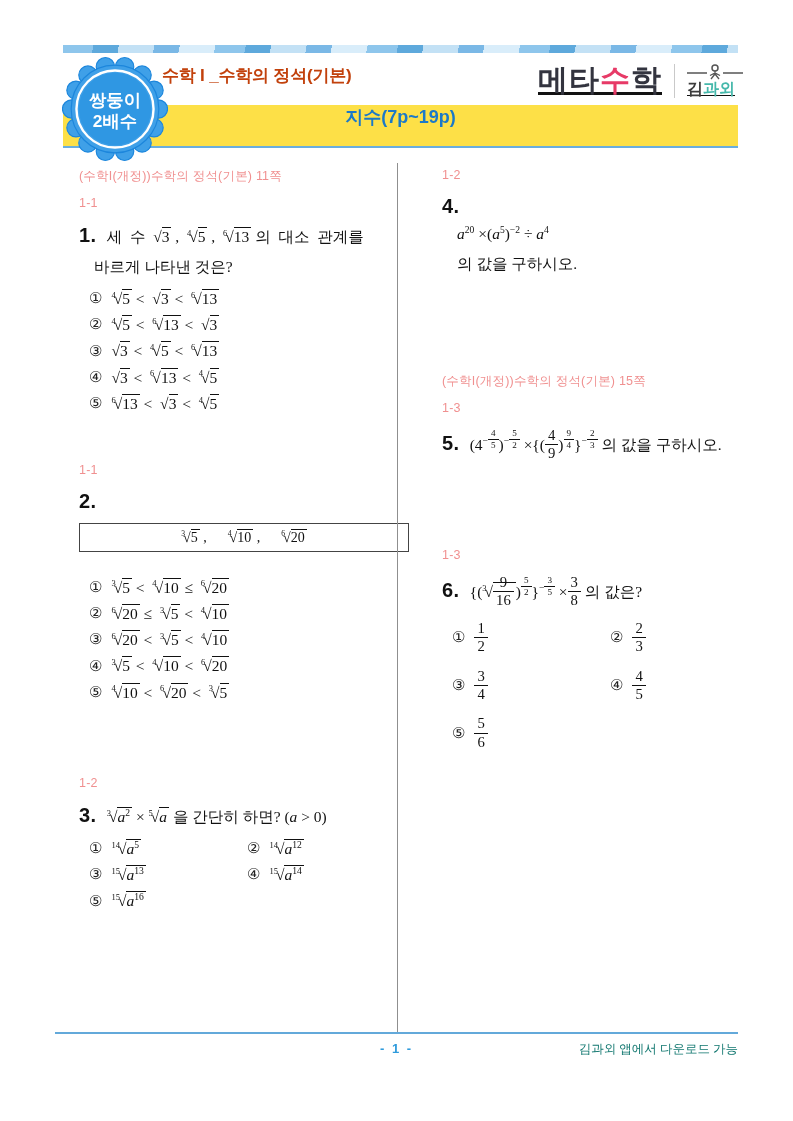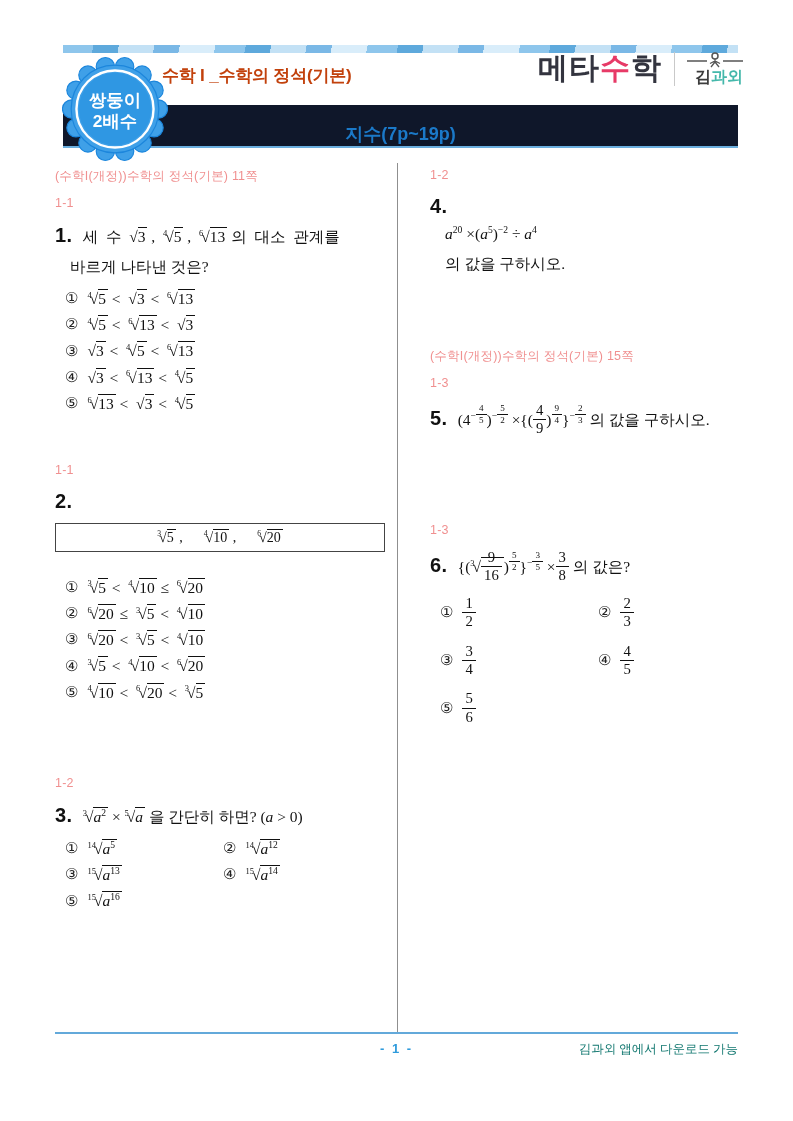--- a/index.html
+++ b/index.html
@@ -5,35 +5,35 @@
   html,body{margin:0;padding:0;background:#fff;}
   .page{position:relative;width:793px;height:1121px;background:#fff;overflow:hidden;
         font-family:"Liberation Serif",serif;color:#111;}
 
   
   .top-pattern{position:absolute;left:63px;top:45px;width:675px;height:8px;
     background:repeating-linear-gradient(100deg,#8ec6ec 0 30px,#5ea9dc 30px 55px,#c3e1f5 55px 90px,#7ab8e6 90px 115px,#d9edfa 115px 150px);}
   .badge{position:absolute;left:62px;top:56px;width:106px;height:106px;z-index:3;}
   .header-title{position:absolute;left:162px;top:64px;font-family:"Liberation Sans",sans-serif;
     font-weight:bold;font-size:17px;color:#c2410c;letter-spacing:-0.2px;}
-  .logo{position:absolute;right:50px;top:48px;display:flex;align-items:center;gap:12px;}
+  .logo{position:absolute;right:50px;top:60px;display:flex;align-items:center;gap:12px;text-decoration:underline;}
   .logo-meta{font-family:"Liberation Sans",sans-serif;font-weight:bold;font-size:30px;color:#33343f;letter-spacing:1px;}
   .logo-key{color:#e73a67;}
   .logo-sep{width:1px;height:34px;background:#c9c9c9;}
-  .logo-kim{display:flex;flex-direction:column;align-items:flex-end;gap:1px;}
+  .logo-kim{display:flex;flex-direction:column;align-items:flex-start;gap:1px;}
   .kim-text{font-family:"Liberation Sans",sans-serif;font-weight:bold;font-size:16px;line-height:1;}
   .kim-dark{color:#3c3c3c;}
   .kim-teal{color:#45b8ab;}
-  .banner{position:absolute;left:63px;top:105px;width:675px;height:41px;background:#0f172a;
-    border-bottom:2px solid #6aaede;display:flex;align-items:flex-end;justify-content:center;}
+  .banner{position:absolute;left:63px;top:105px;width:675px;height:41px;background:#fde047;
+    border-bottom:2px solid #6aaede;display:flex;align-items:flex-start;justify-content:center;}
   .banner-text{color:#1b79c8;font-weight:bold;font-size:18px;font-family:"Liberation Sans",sans-serif;}
 
   
   .content{position:absolute;left:55px;top:168px;width:700px;display:flex;align-items:flex-start;}
-  .col{width:342px;}
+  .col{width:342px;margin-left:24px;}
   .col.right{margin-left:33px;width:325px;}
   .vdivider{position:absolute;left:397px;top:163px;width:1px;height:869px;background:#8f8f8f;}
 
   .problem{margin-top:0;}
   .source,.tag{color:#f09090;font-family:"Liberation Sans",sans-serif;font-size:12.5px;letter-spacing:0.2px;}
   .source{margin-bottom:11px;}
   .tag{margin-bottom:13px;}
   .phead{display:flex;align-items:baseline;gap:10px;}
   .pnum{font-family:"Liberation Sans",sans-serif;font-weight:bold;font-size:20px;letter-spacing:0.5px;flex:0 0 auto;}
   .qline{font-size:15.5px;line-height:1.8;}
@@ -213,21 +213,21 @@
       </div>
     <div class="col right" id="col-right">
         <section class="problem" style="margin-top: 0px;">
           <div class="tag">1-2</div>
           <div class="phead">
             <span class="pnum">4.</span>
           </div>
           <div class="qline cont"><span class="m"><i>a</i><sup class="sp">20</sup> ×(<i>a</i><sup class="sp">5</sup>)<sup class="sp">−2</sup> ÷ <i>a</i><sup class="sp">4</sup></span></div>
           <div class="qline cont"><span class="t">의 값을 구하시오.</span></div>
         </section>
-        <section class="problem" style="margin-top: 70px;">
+        <section class="problem" style="margin-top: 95px;">
           <div class="source">(수학I(개정))수학의 정석(기본) 15쪽</div>
           <div class="tag">1-3</div>
           <div class="phead">
             <span class="pnum">5.</span>
             <span class="qline"><span class="m">(4<sup class="sp">−<span class="fr"><span class="nu">4</span><span class="de">5</span></span></sup>)<sup class="sp">−<span class="fr"><span class="nu">5</span><span class="de">2</span></span></sup> ×{(<span class="fr"><span class="nu">4</span><span class="de">9</span></span>)<sup class="sp"><span class="fr"><span class="nu">9</span><span class="de">4</span></span></sup>}<sup class="sp">−<span class="fr"><span class="nu">2</span><span class="de">3</span></span></sup></span><span class="t"> 의 값을 구하시오.</span></span>
           </div>
         </section>
         <section class="problem" style="margin-top: 86px;">
           <div class="tag">1-3</div>
           <div class="phead">

